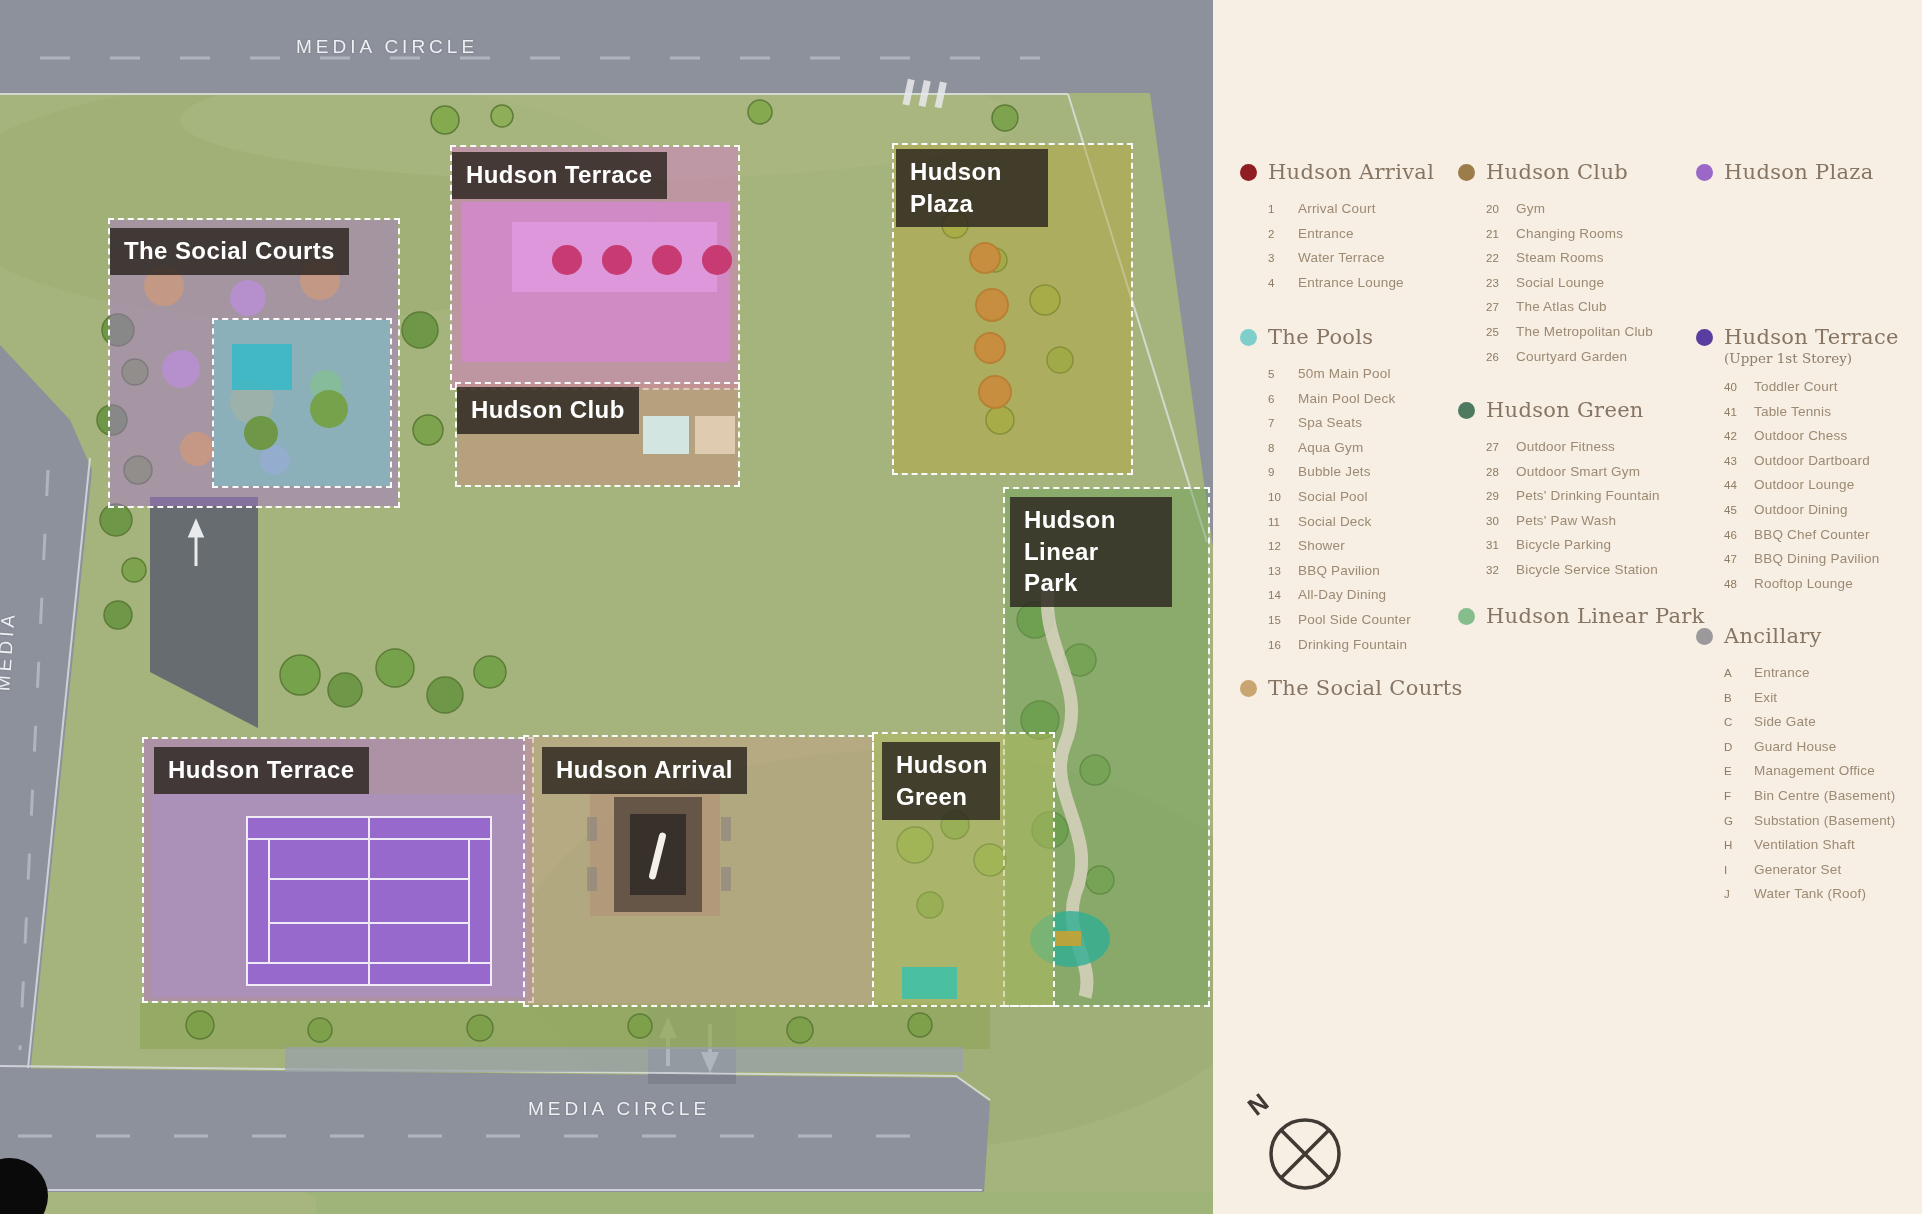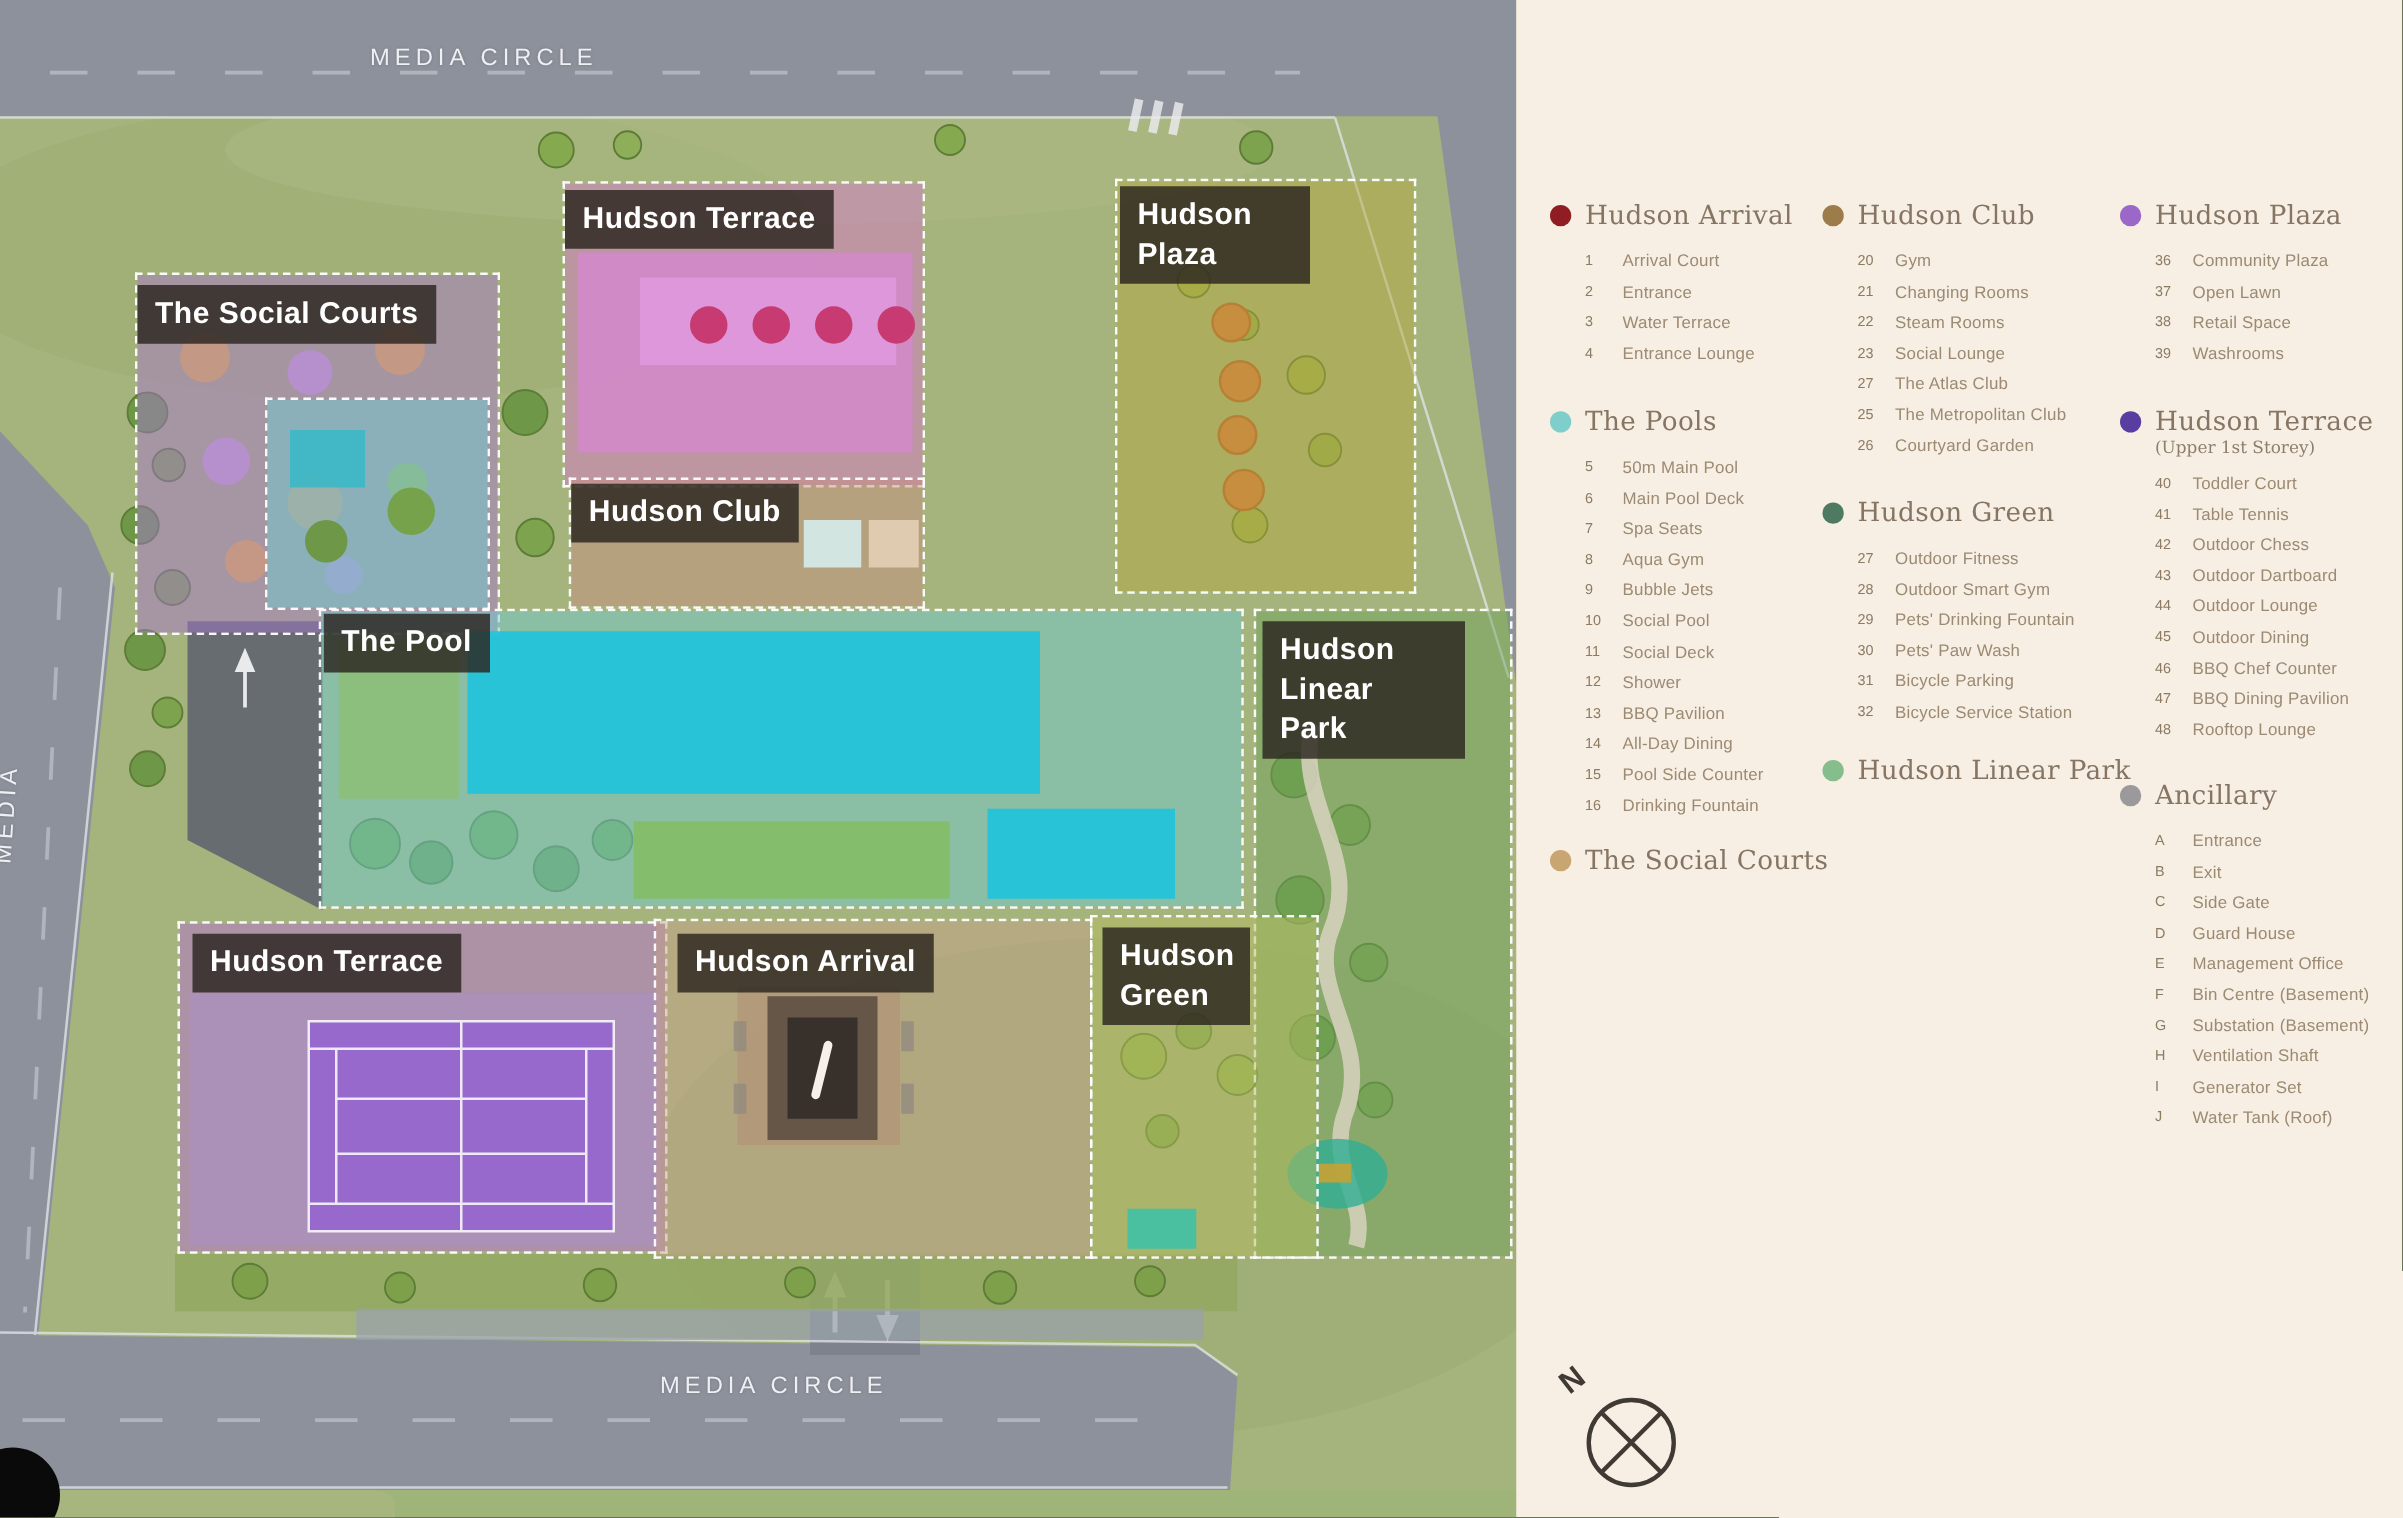--- a/index.html
+++ b/index.html
@@ -185,28 +185,20 @@
       <div class="chip" style="left:2px;top:4px;width:152px">Hudson Plaza</div>
     </div>
 
     <div class="zone" style="left:455px;top:382px;width:285px;height:105px">
       <div class="zone-fill" style="background: rgb(201, 142, 132);"></div>
       <span class="shape" style="left:186px;top:32px;width:46px;height:38px;background:#d6ecec;opacity:.9"></span>
       <span class="shape" style="left:238px;top:32px;width:40px;height:38px;background:#e6d2b8;opacity:.85"></span>
       <div class="chip" style="left:0;top:3px">Hudson Club</div>
     </div>
 
-    <div class="zone" style="left:255px;top:487px;width:740px;height:240px">
-      <div class="zone-fill" style="background: rgb(111, 205, 212);"></div>
-      <span class="shape" style="left:117px;top:16px;width:458px;height:130px;background:#1fc3da;opacity:.92"></span>
-      <span class="shape" style="left:533px;top:158px;width:150px;height:72px;background:#1fc3da;opacity:.92"></span>
-      <span class="shape" style="left:250px;top:168px;width:253px;height:62px;background:#83bd62;opacity:.85"></span>
-      <span class="shape" style="left:14px;top:24px;width:96px;height:126px;background:#8dbd6d;opacity:.7"></span>
-      <div class="chip" style="left:2px;top:2px">The Pool</div>
-    </div>
 
     <div class="zone" style="left:1003px;top:487px;width:207px;height:520px">
       <div class="zone-fill" style="background: rgb(111, 163, 92);"></div>
       <svg class="shape" style="left:0;top:0" width="203" height="516" viewBox="0 0 203 516">
         <path d="M45,90 C30,155 85,195 60,255 C40,305 95,345 70,405 C58,448 90,472 80,508" stroke="#d8d2c0" stroke-width="13" fill="none" opacity=".85"></path>
         <ellipse cx="65" cy="450" rx="40" ry="28" fill="#2fae92" opacity=".8"></ellipse>
         <rect x="50" y="442" width="26" height="15" fill="#c8a233" opacity=".9"></rect>
       </svg>
       <div class="chip" style="left:5px;top:8px;width:162px">Hudson Linear Park</div>
     </div>
@@ -414,38 +406,20 @@
           <span class="lg-dot" style="background: rgb(133, 189, 140);"></span>
         <h2 class="lg-title">Hudson Linear Park</h2>
         </header>
     </section>
 
     <section class="lg-sec" style="left:483px;top:160px">
       <header class="lg-head">
           <span class="lg-dot" style="background: rgb(155, 103, 200);"></span>
         <h2 class="lg-title">Hudson Plaza</h2>
         </header>
-      <div class="lg-items">
-          <div class="li-row">
-            <span class="li-num">36</span>
-            <span class="li-label">Community Plaza</span>
-          </div>
-          <div class="li-row">
-            <span class="li-num">37</span>
-            <span class="li-label">Open Lawn</span>
-          </div>
-          <div class="li-row">
-            <span class="li-num">38</span>
-            <span class="li-label">Retail Space</span>
-          </div>
-          <div class="li-row">
-            <span class="li-num">39</span>
-            <span class="li-label">Washrooms</span>
-          </div>
-        </div>
     </section>
     <section class="lg-sec" style="left:483px;top:325px">
       <header class="lg-head">
           <span class="lg-dot" style="background: rgb(90, 61, 160);"></span>
         <h2 class="lg-title">Hudson Terrace</h2>
         </header>
       <div class="lg-sub">(Upper 1st Storey)</div>
       <div class="lg-items" style="margin-top:9px">
           <div class="li-row">
             <span class="li-num">40</span>

